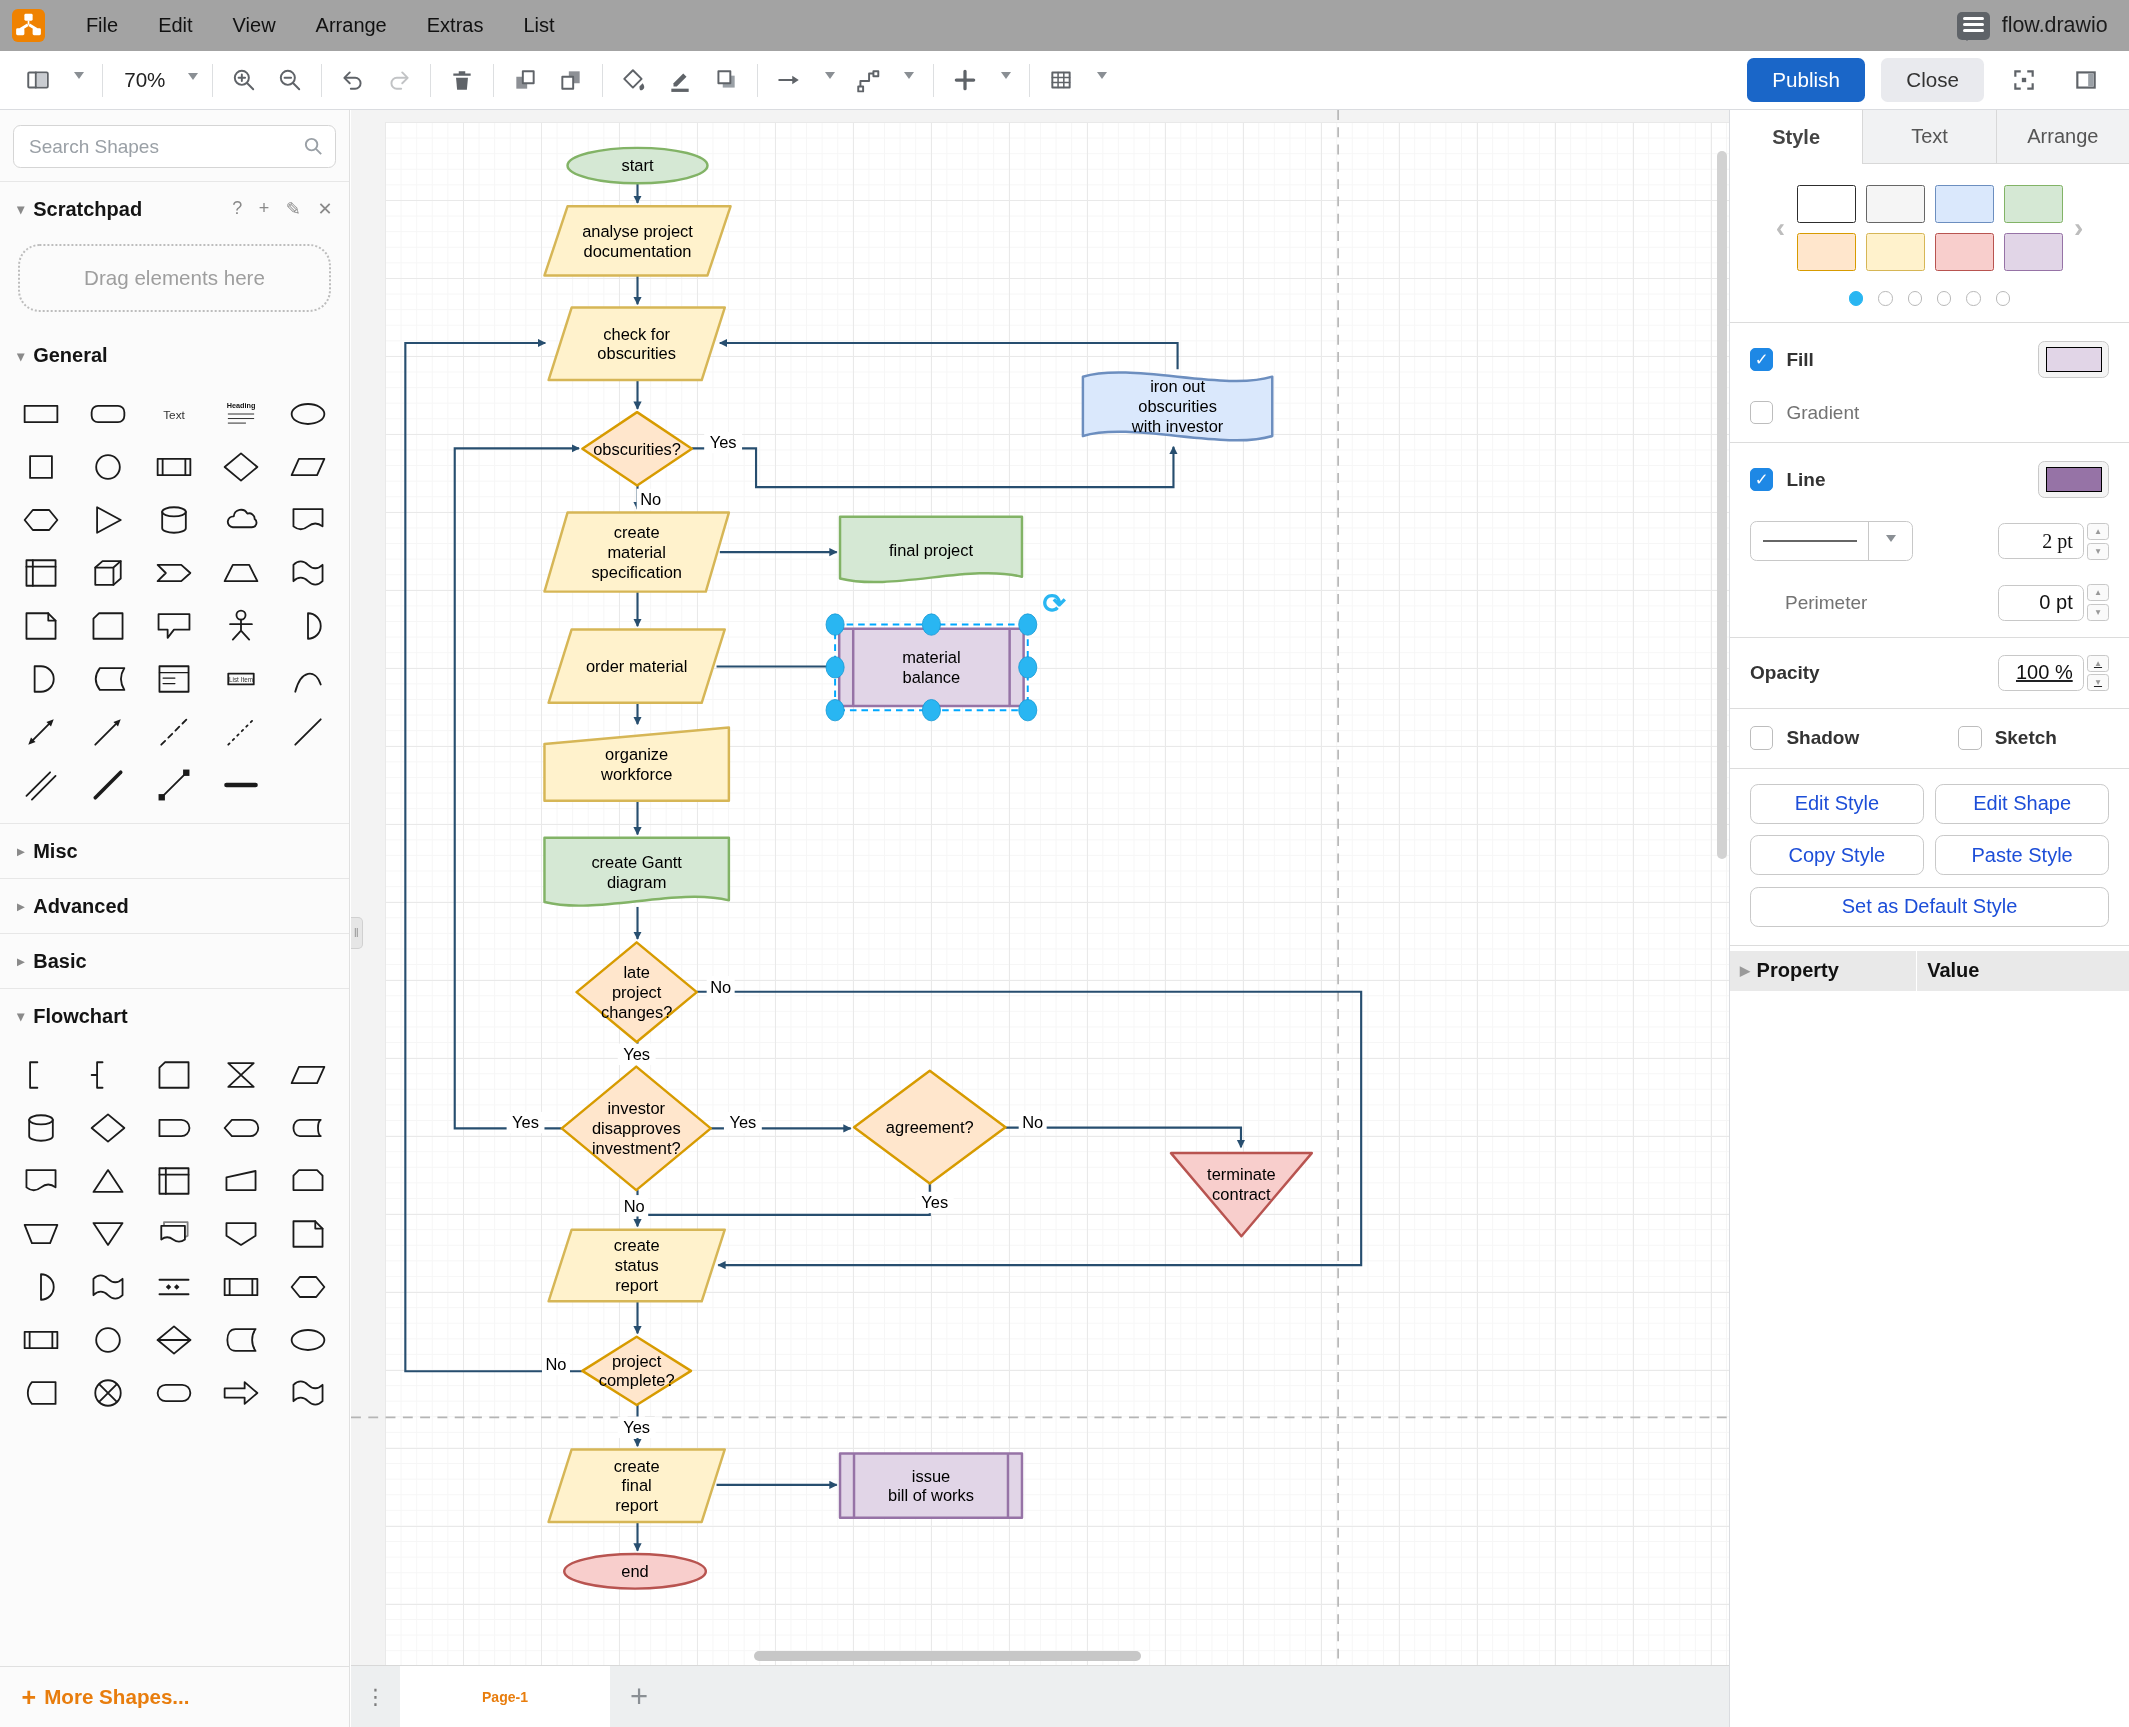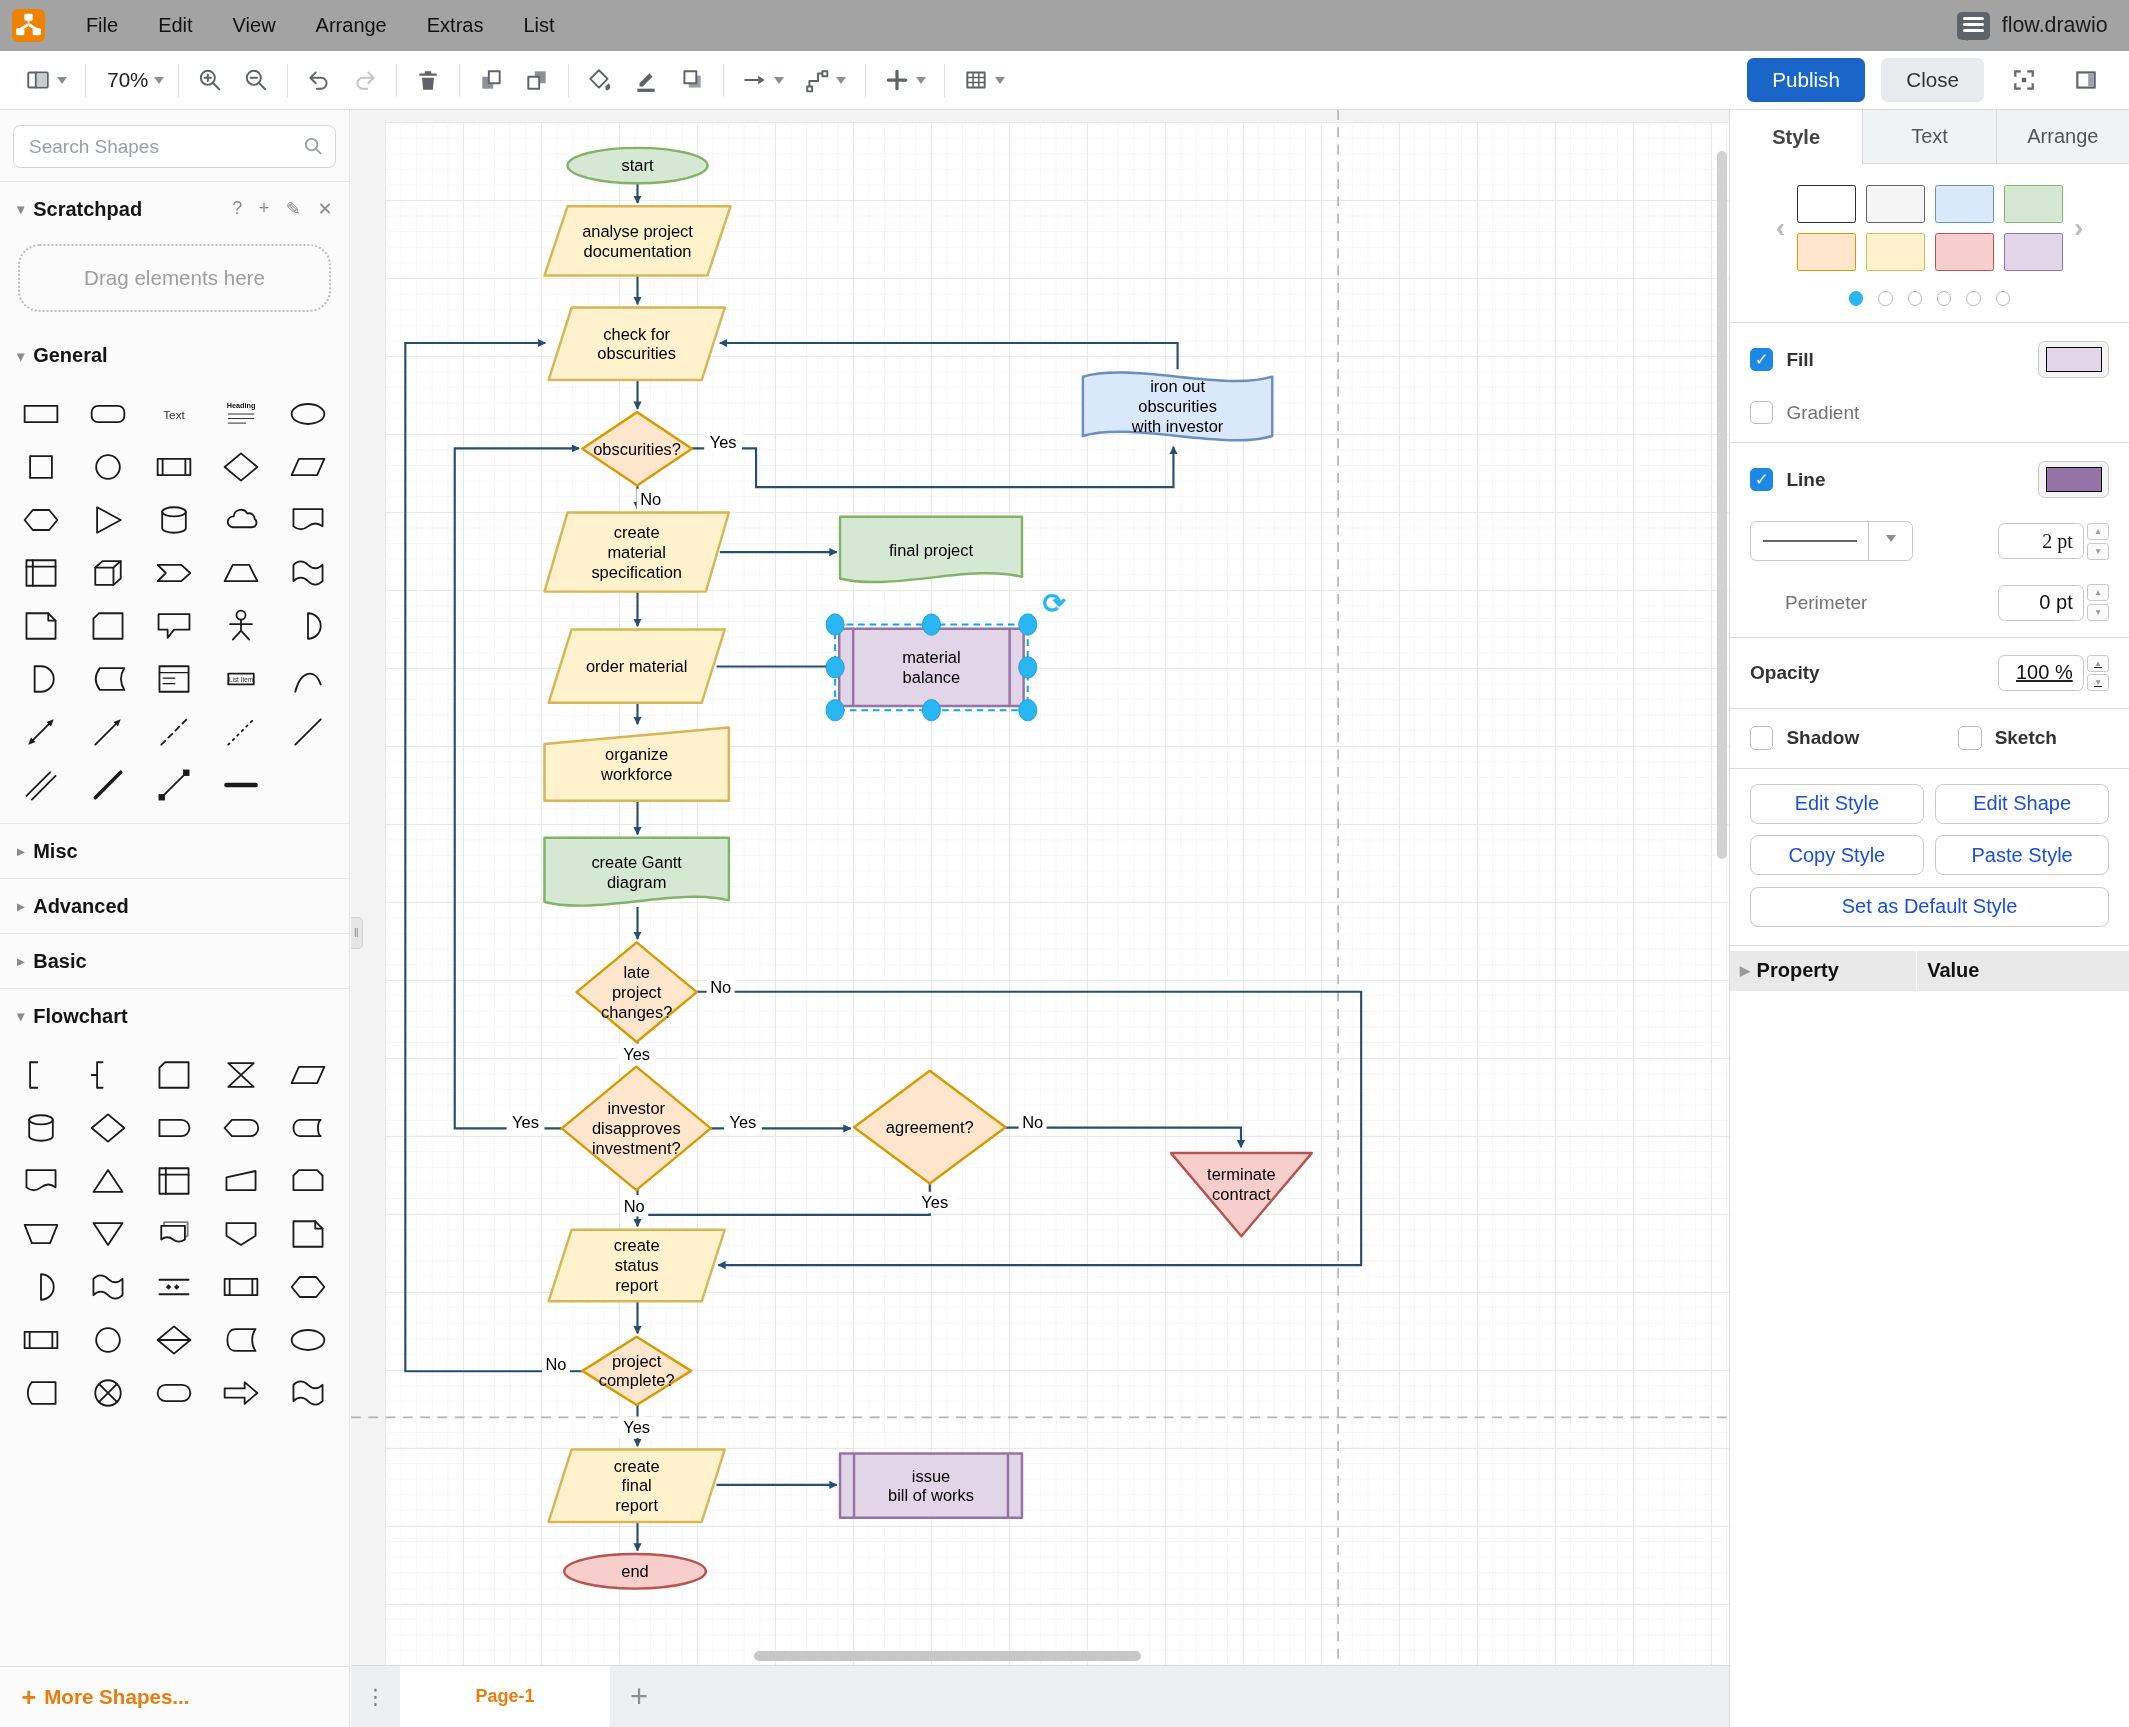--- a/index.html
+++ b/index.html
@@ -12,21 +12,21 @@
   #logo{width:33px;height:33px;border-radius:5.8px;background:#EF8201;margin:0 21.4px 0 11.5px;position:relative;flex:0 0 auto;}
   #logo svg{position:absolute;inset:0;}
   .menu-item{font-size:20px;color:#111;padding:0 20px;cursor:default;}
   #doc-title{margin-left:auto;display:flex;align-items:center;gap:11.5px;padding-right:21.4px;font-size:21.4px;color:#1b1b1b;}
   #doc-icon{width:33px;height:28px;background:#5F6368;border-radius:5px;position:relative;}
   #doc-icon:after{content:"";position:absolute;left:5px;bottom:-6.6px;border:5px solid transparent;border-top-color:#5F6368;}
   #doc-icon i{position:absolute;left:5.8px;right:5.8px;height:2.9px;background:#fff;border-radius:1.6px;}
   
   #toolbar{left:0;top:51px;width:2129px;height:59px;background:#fff;border-bottom:0.8px solid #DADCE0;
            display:flex;align-items:center;padding-left:15px;box-sizing:border-box;}
-  .tb{display:flex;align-items:center;gap:1px;padding:6.6px 10px;border-radius:5px;cursor:default;}
+  .tb{display:flex;gap:18px;padding:6.6px 10px;border-radius:5px;cursor:default;}
   .tb svg{width:26px;height:26px;}
   .tb.dis{opacity:.38;}
   .tb-zoom{font-size:20.6px;color:#222;padding:6.6px 5px 6.6px 13px;}
   .tbsep{width:0.8px;height:33px;background:#DDDFE1;margin:0 8.2px;}
   .caret{width:0;height:0;border:5.8px solid transparent;border-top:7.4px solid #8a8f94;margin:5px 0 0 5px;}
   #tb-right{margin-left:auto;display:flex;align-items:center;gap:16.5px;padding-right:20px;}
   #publish-btn{background:#1A66C8;color:#fff;font-size:20.6px;padding:10px 25px;border:none;border-radius:6.6px;cursor:pointer;}
   #close-btn{background:#E9EAEE;color:#333;font-size:20.6px;padding:10px 25px;border:none;border-radius:6.6px;cursor:pointer;}
   
   #sidebar{left:0;top:110px;width:350px;bottom:0;background:#FBFBFB;border-right:0.8px solid #E0E0E0;box-sizing:border-box;}
@@ -56,21 +56,21 @@
     background-size:78px 78px,78px 78px,15.6px 15.6px,15.6px 15.6px;}
   #diagram{position:absolute;left:0;top:0;}
   #hscroll{position:absolute;left:403px;bottom:5px;width:387px;height:10px;border-radius:5px;background:#C7C7C7;}
   #vscroll{position:absolute;right:2.5px;top:41px;width:10px;height:708px;border-radius:5px;background:#D2D2D2;}
   #grip{position:absolute;left:0;top:807px;width:10.7px;height:30px;background:#E6E6E6;border:0.8px solid #D0D0D0;border-left:none;
         border-radius:0 5px 5px 0;color:#999;font-size:12.4px;display:flex;align-items:center;justify-content:center;}
   
   #tabbar{left:351px;right:400px;bottom:0;height:61px;background:#EDEFF0;border-top:0.8px solid #D8D8D8;display:flex;align-items:stretch;}
   #page-menu{width:49px;display:flex;align-items:center;justify-content:center;color:#7d7d7d;font-size:21.4px;letter-spacing:0;}
   #page-tab{width:210px;background:#fff;display:flex;align-items:center;justify-content:center;
-        color:#E87D0D;font-size:18px;font-weight:bold;}
+        color:#E87D0D;font-size:14px;font-weight:bold;}
   #add-page{width:58px;display:flex;align-items:center;justify-content:center;color:#8a8f94;font-size:31px;}
   
   #format{right:0;top:110px;width:400px;bottom:0;background:#fff;border-left:0.8px solid #DADCE0;box-sizing:border-box;font-size:19px;}
   #fmt-tabs{display:flex;height:54px;background:#F1F2F3;}
   .fmt-tab{flex:1;display:flex;align-items:center;justify-content:center;font-size:20px;color:#555;
         border-bottom:0.8px solid #D8D8D8;border-right:0.8px solid #D8D8D8;cursor:pointer;}
   .fmt-tab.active{background:#fff;border-bottom:none;font-weight:bold;color:#444;}
   .fmt-tab:last-child{border-right:none;}
   #swatch-zone{display:flex;align-items:center;justify-content:center;gap:11.5px;padding:21.4px 5px 5px;}
   .chev{color:#BDBDBD;font-size:28px;font-weight:bold;}

